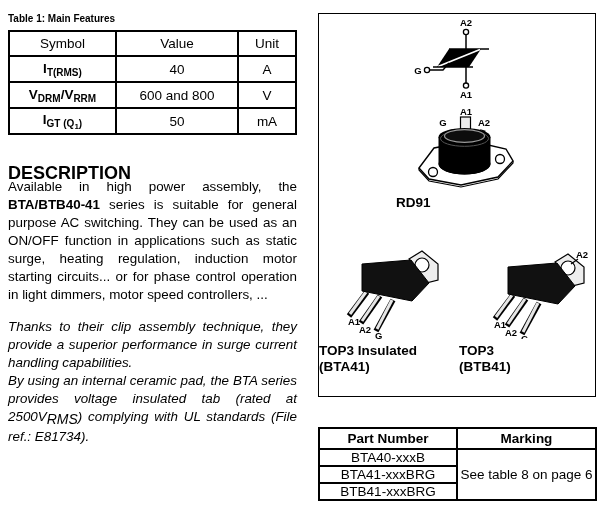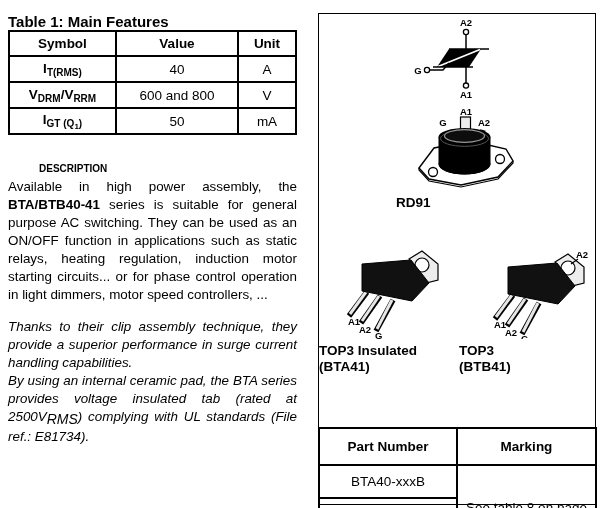--- a/index.html
+++ b/index.html
@@ -1,45 +1,45 @@
 <!DOCTYPE html>
 <html><head>
 <meta charset="utf-8">
 <style>
   html,body{margin:0;padding:0;background:#fff;}
   .page{
     position:relative;width:603px;height:508px;background:#fff;
     font-family:"Liberation Sans", sans-serif;color:#000;overflow:hidden;
   }
   .abs{position:absolute;}
-  .sec-title{font-size:15px;font-weight:bold;white-space:nowrap;}
+  .sec-title{font-size:10px;font-weight:bold;white-space:nowrap;}
   table{border-collapse:collapse;}
   
   .t1{position:absolute;left:8px;top:30px;table-layout:fixed;}
   .t1 th,.t1 td{border:2px solid #000;text-align:center;padding:0;font-size:13.5px;vertical-align:middle;}
-  .t1 th{height:23px;font-weight:bold;margin-top:36px;}
+  .t1 th{height:23px;font-weight:normal;margin-top:36px;}
   .t1 td{height:24px;}
   .t1 .sym{font-weight:bold;border-radius:9px;}
   .t1 sub{font-size:10px;font-weight:bold;vertical-align:-3px;letter-spacing:0;}
   .t1 .ss{font-size:8px;vertical-align:-2px;}
   
-  .desc-head{left:8px;top:163px;font-size:10px;font-weight:bold;margin-left:31px;}
+  .desc-head{left:8px;top:163px;font-size:18px;font-weight:bold;}
   .body-text{font-size:13.4px;line-height:18px;text-align:justify;margin:0;}
   .p1{left:8px;top:178px;width:289px;}
   .pblock{left:8px;top:318px;width:289px;font-style:italic;}
   .rms-sub{font-size:14px;vertical-align:-3px;}
   
-  .pkg-box{left:318px;top:13px;width:278px;height:492px;border:1.5px solid #000;box-sizing:border-box;}
+  .pkg-box{left:318px;top:13px;width:278px;height:384px;border:1.5px solid #000;box-sizing:border-box;}
   .pkg-label{position:absolute;text-align:left;font-size:13.5px;font-weight:bold;line-height:16px;}
   .svg-abs{position:absolute;}
   .svg-abs text{font-family:"Liberation Sans",sans-serif;font-size:9.5px;font-weight:bold;fill:#000;}
   
   .t2-title{left:318px;top:409px;}
   .t2{position:absolute;left:318px;top:427px;table-layout:fixed;}
-  .t2 th,.t2 td{border:2px solid #000;text-align:center;padding:8px;font-size:13.5px;vertical-align:middle;}
+  .t2 th,.t2 td{border:2px solid #000;text-align:center;padding:0;font-size:13.5px;vertical-align:middle;}
   .t2 th{height:19px;font-weight:bold;}
   .t2 td{height:14px;}
 </style>
 </head>
 <body>
 
 <div class="page">
 
   <div class="abs sec-title" style="left:8px;top:13px;">Table 1: Main Features</div>
 
@@ -69,21 +69,21 @@
       </tr>
       <tr>
         <td class="sym"><span>I</span><sub><span>GT (Q</span><span class="ss">1</span><span>)</span></sub></td>
         <td>50</td>
         <td>mA</td>
       </tr>
     </tbody>
   </table>
 
   <div class="abs desc-head">DESCRIPTION</div>
-  <p class="abs body-text p1"><span>Available in high power assembly, the </span><b>BTA/BTB40-41</b><span> series is suitable for general purpose AC switching. They can be used as an ON/OFF function in applications such as static relays, heating regulation, induction motor starting circuits... or for phase control operation in light dimmers, motor speed controllers, ...</span></p>
+  <p class="abs body-text p1"><span>Available in high power assembly, the </span><b>BTA/BTB40-41</b><span> series is suitable for general purpose AC switching. They can be used as an ON/OFF function in applications such as static surge, heating regulation, induction motor starting circuits... or for phase control operation in light dimmers, motor speed controllers, ...</span></p>
   <div class="abs pblock">
     <p class="body-text">Thanks to their clip assembly technique, they provide a superior performance in surge current handling capabilities.</p>
     <p class="body-text"><span>By using an internal ceramic pad, the BTA series provides voltage insulated tab (rated at 2500V</span><sub class="rms-sub">RMS</sub><span>) complying with UL standards (File ref.: E81734).</span></p>
   </div>
 
   <div class="abs pkg-box">
 
     <svg class="svg-abs" style="left:86px;top:2px;" width="122" height="86" viewBox="0 0 122 86">
       <text x="61" y="10" text-anchor="middle">A2</text>
       <circle cx="61" cy="16" r="2.6" fill="#fff" stroke="#000" stroke-width="1.3"></circle>

